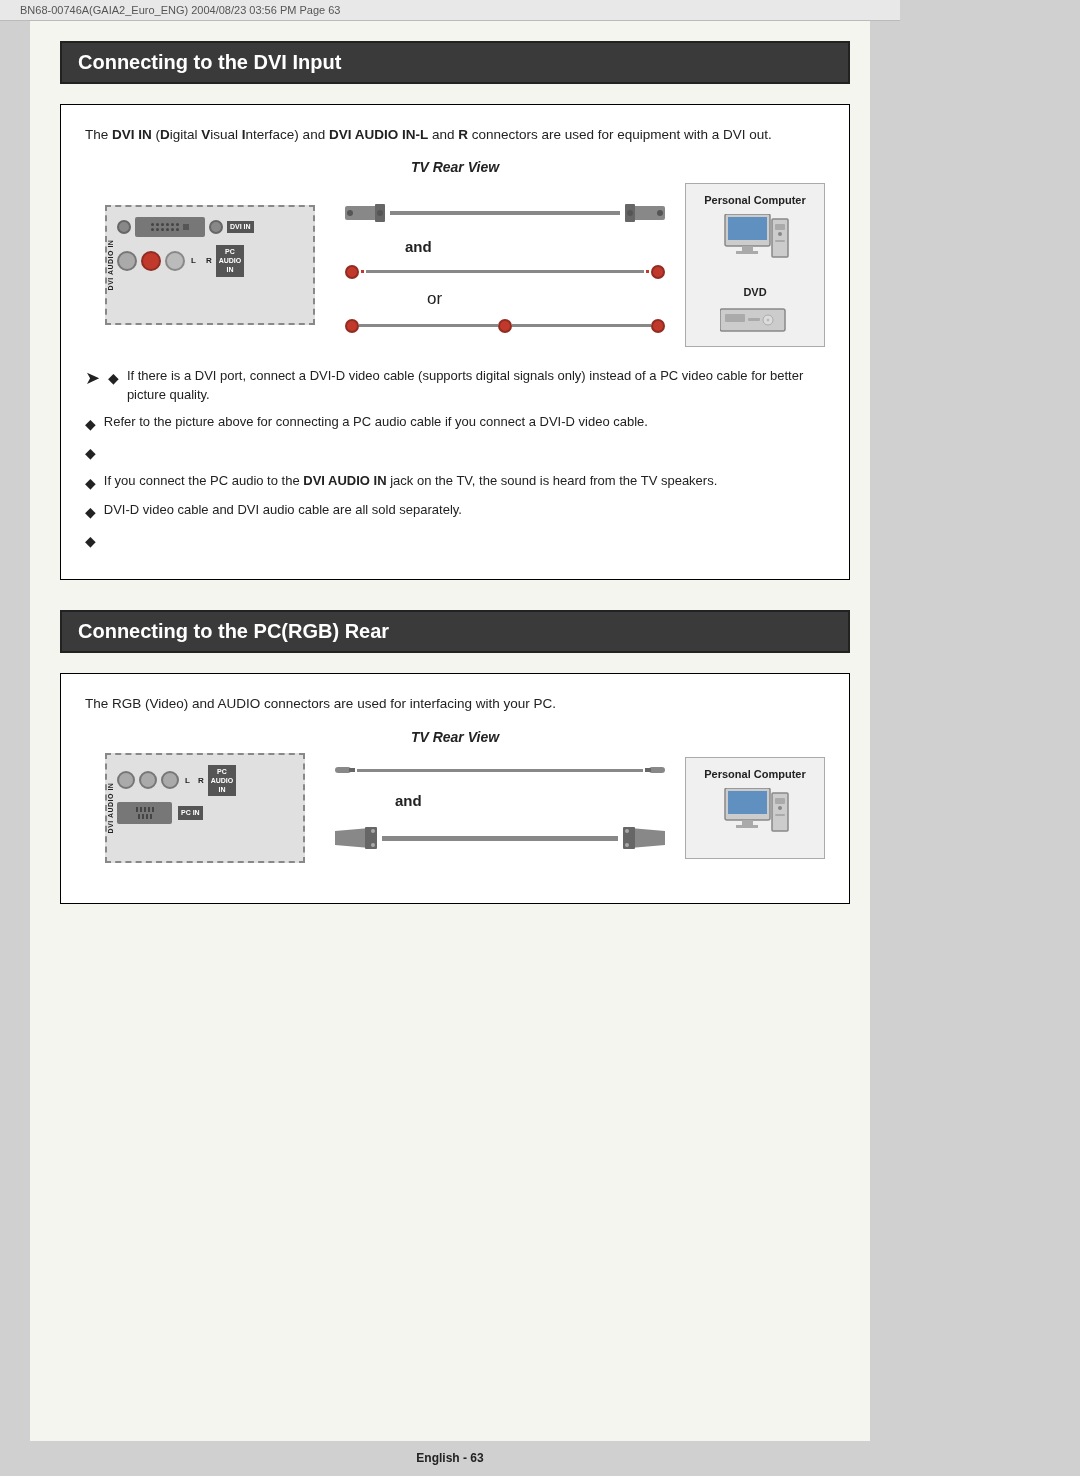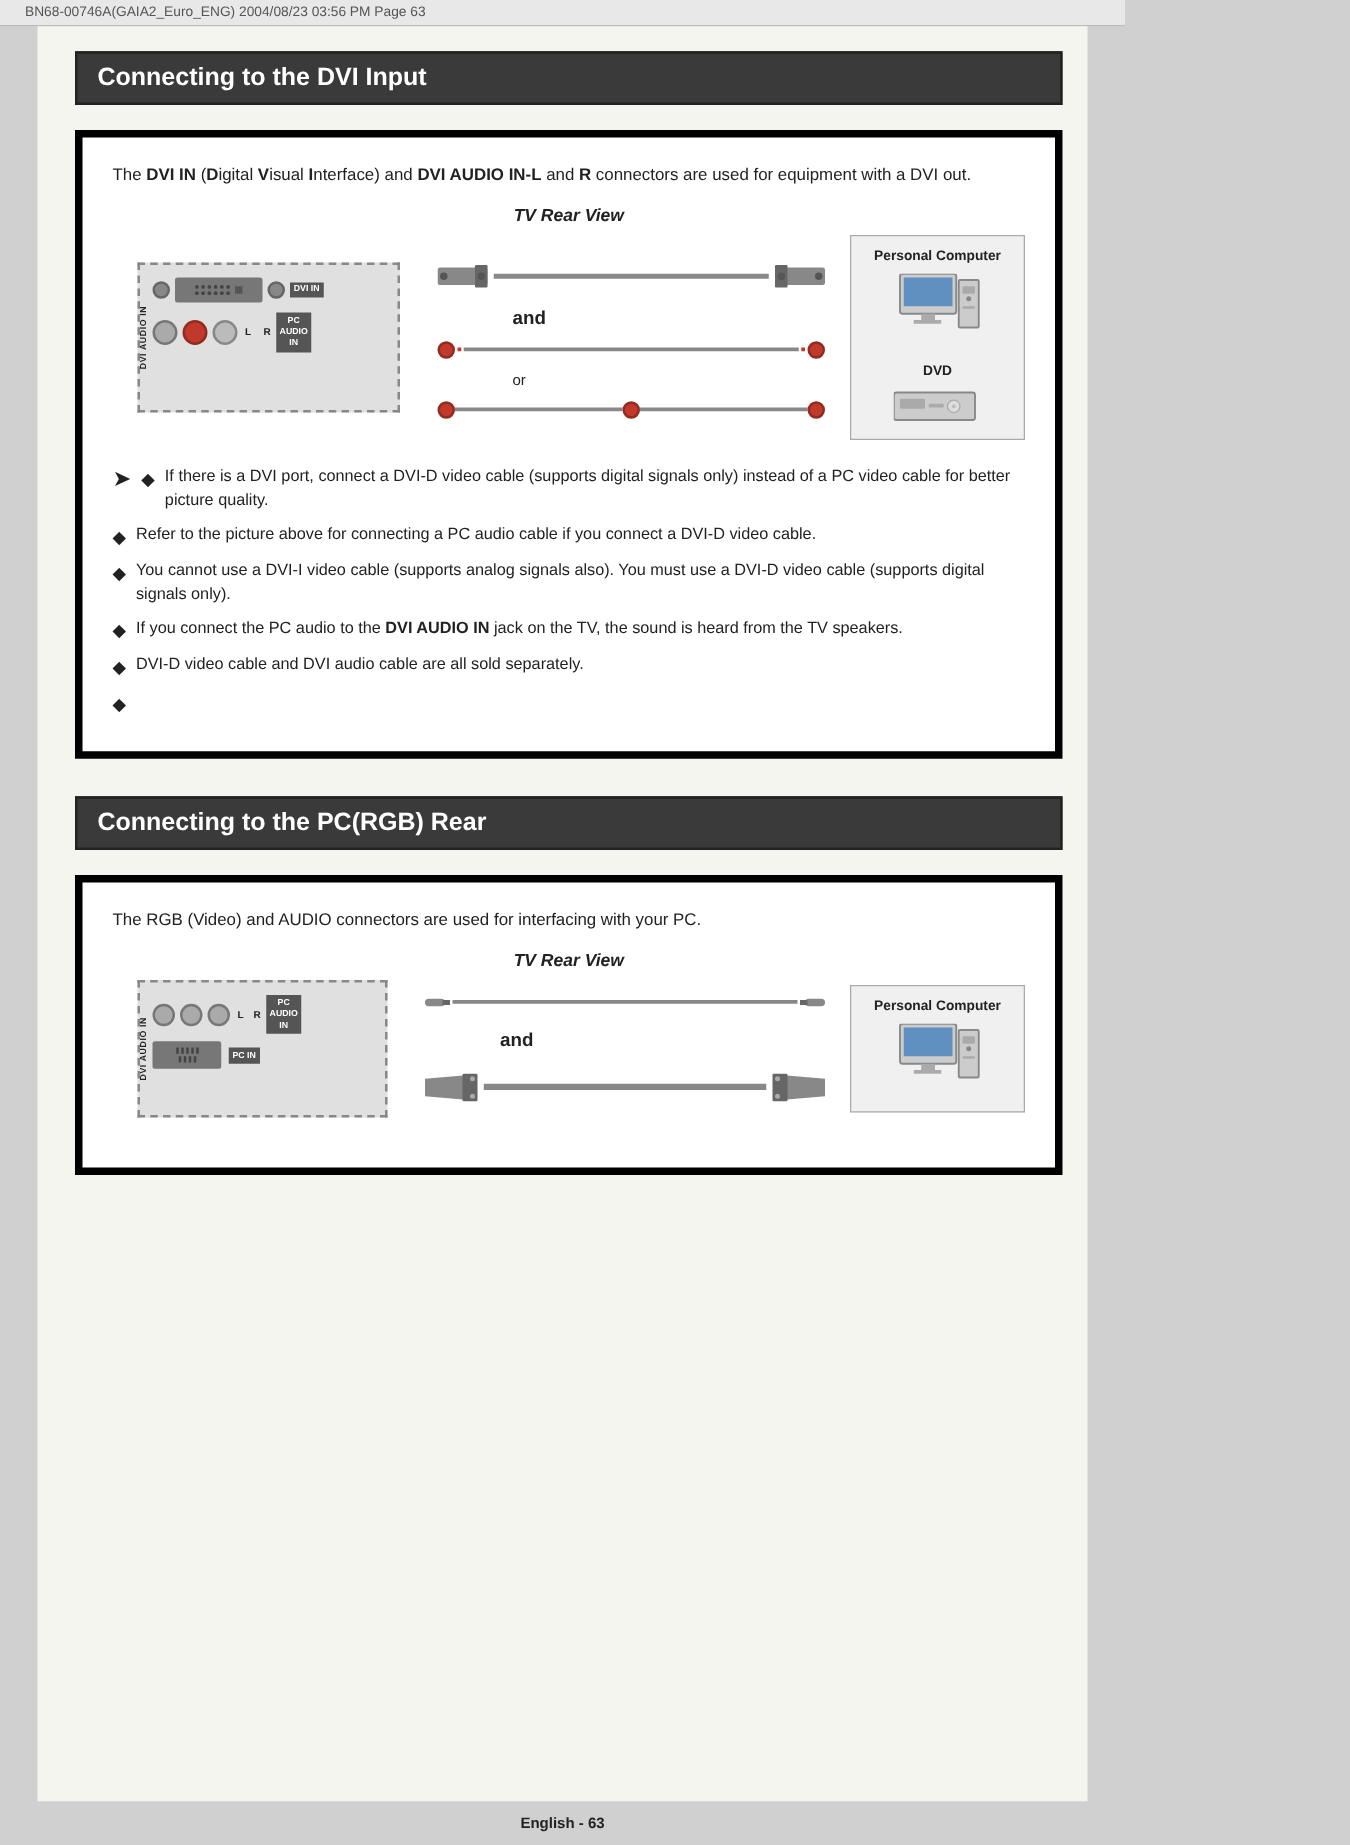--- a/index.html
+++ b/index.html
@@ -44,21 +44,21 @@
       color: #ffffff;
       padding: 8px 16px;
       font-size: 20px;
       font-weight: bold;
       margin-bottom: 20px;
       border: 2px solid #222;
     }
 
     
     .content-box {
-      border: 6px solid #000000;
+      border: 1px solid #000000;
       background: #fff;
       padding: 20px 24px;
       margin-bottom: 30px;
     }
 
     .content-box p {
       font-size: 13.5px;
       line-height: 1.5;
       margin-bottom: 14px;
     }
@@ -266,21 +266,21 @@
           </div>
 
           <div style="display:flex;align-items:center;gap:2px;">
             <div style="width:14px;height:14px;border-radius:50%;background:#c0392b;border:2px solid #922b21;flex-shrink:0;"></div>
             <div style="width:3px;height:3px;background:#c0392b;flex-shrink:0;"></div>
             <div style="flex:1;height:3px;background:#888;min-width:80px;"></div>
             <div style="width:3px;height:3px;background:#c0392b;flex-shrink:0;"></div>
             <div style="width:14px;height:14px;border-radius:50%;background:#c0392b;border:2px solid #922b21;flex-shrink:0;"></div>
           </div>
 
-          <div style="font-size:12px;margin-left:60px;">
+          <div style="font-size:17px;margin-left:82px;">
             <span>or</span>
           </div>
 
           <div style="display:flex;align-items:center;gap:0;">
             <div style="width:14px;height:14px;border-radius:50%;background:#c0392b;border:2px solid #922b21;flex-shrink:0;"></div>
             <div style="flex:1;height:3px;background:#888;min-width:40px;"></div>
             <div style="width:14px;height:14px;border-radius:50%;background:#c0392b;border:2px solid #922b21;flex-shrink:0;"></div>
             <div style="flex:1;height:3px;background:#888;min-width:40px;"></div>
             <div style="width:14px;height:14px;border-radius:50%;background:#c0392b;border:2px solid #922b21;flex-shrink:0;"></div>
           </div>
@@ -321,21 +321,20 @@
           <span class="arrow-symbol">➤</span>
           <span class="bullet-symbol">◆</span>
           <span>If there is a DVI port, connect a DVI-D video cable (supports digital signals only) instead of a PC video cable for better picture quality.</span>
         </li>
         <li>
           <span class="bullet-symbol">◆</span>
           <span>Refer to the picture above for connecting a PC audio cable if you connect a DVI-D video cable.</span>
         </li>
         <li>
           <span class="bullet-symbol">◆</span>
-          <span>You cannot use a DVI-I video cable (supports analog signals also). You must use a DVI-D video cable (supports digital signals only).</span>
         </li>
         <li>
           <span class="bullet-symbol">◆</span>
           <span>If you connect the PC audio to the <strong>DVI AUDIO IN</strong> jack on the TV, the sound is heard from the TV speakers.</span>
         </li>
         <li>
           <span class="bullet-symbol">◆</span>
           <span>DVI-D video cable and  DVI audio cable are all sold separately.</span>
         </li>
         <li>

